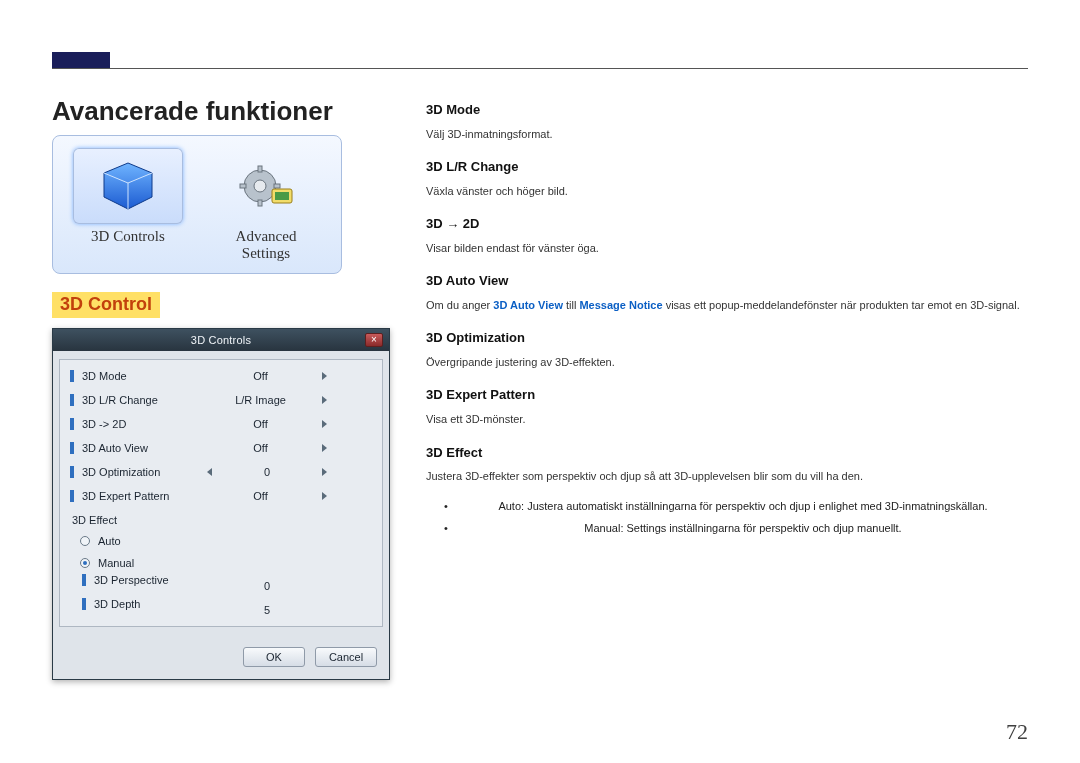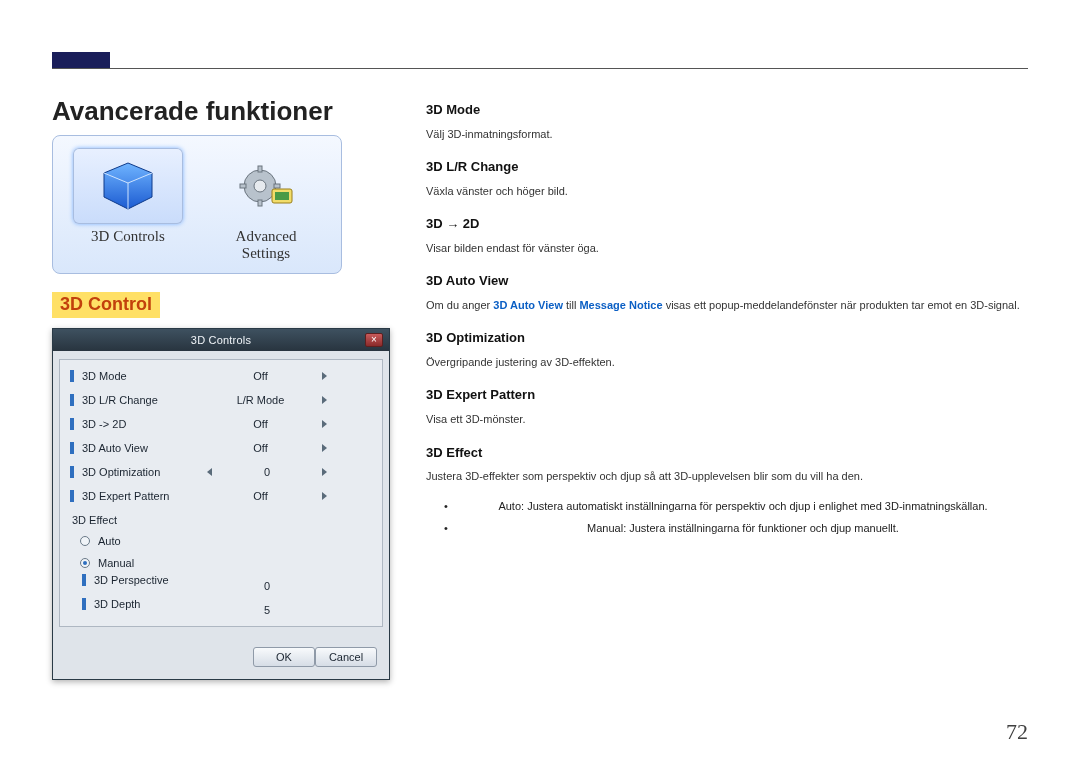--- a/index.html
+++ b/index.html
@@ -207,20 +207,21 @@
     height: 12px;
     background: #2f6fbf;
     margin: 0 8px 0 2px;
   }
   .sub-row .rlabel { flex: 0 0 113px; }
   .sub-row .val { flex: 0 0 120px; display: flex; align-items: center; }
   .sub-row .vtext { flex: 1; text-align: center; }
   .dlg-btns {
     display: flex;
     justify-content: flex-end;
+    gap: 10px;
     padding: 10px 12px 12px;
     background: #dfe4ea;
   }
   .dlg-btn {
     min-width: 62px;
     padding: 3px 10px;
     background: linear-gradient(#f8fafc, #d6dde6);
     border: 1px solid #8f9aa8;
     border-radius: 3px;
     font-size: 11px;
@@ -338,21 +339,21 @@
             <div class="val">
               <span class="vtext">Off</span>
               <div class="caret-r"></div>
             </div>
           </div>
 
           <div class="row">
             <div class="bullet"></div>
             <div class="rlabel">3D L/R Change</div>
             <div class="val">
-              <span class="vtext">L/R Mode</span>
+              <span class="vtext">L/R Image</span>
               <div class="caret-r"></div>
             </div>
           </div>
 
           <div class="row">
             <div class="bullet"></div>
             <div class="rlabel">3D -&gt; 2D</div>
             <div class="val">
               <span class="vtext">Off</span>
               <div class="caret-r"></div>
@@ -450,21 +451,21 @@
     <h3>3D Expert Pattern</h3>
     <div class="desc">Visa ett 3D-mönster.</div>
 
     <h3>3D Effect</h3>
     <div class="desc" style="margin-bottom:12px">Justera 3D-effekter som perspektiv och djup så att 3D-upplevelsen blir som du vill ha den.</div>
     <ul>
       <li>
         <span class="kw">Auto</span><span>: Justera automatiskt inställningarna för perspektiv och djup i enlighet med 3D-inmatningskällan.</span>
       </li>
       <li>
-        <span class="kw">Manual</span><span>: Justera inställningarna för funktioner och djup manuellt.</span>
+        <span class="kw">Manual</span><span>: Settings inställningarna för perspektiv och djup manuellt.</span>
       </li>
     </ul>
 
   </div>
 
 </div>
 
 <div class="page-num">72</div>
 
 </body></html>

